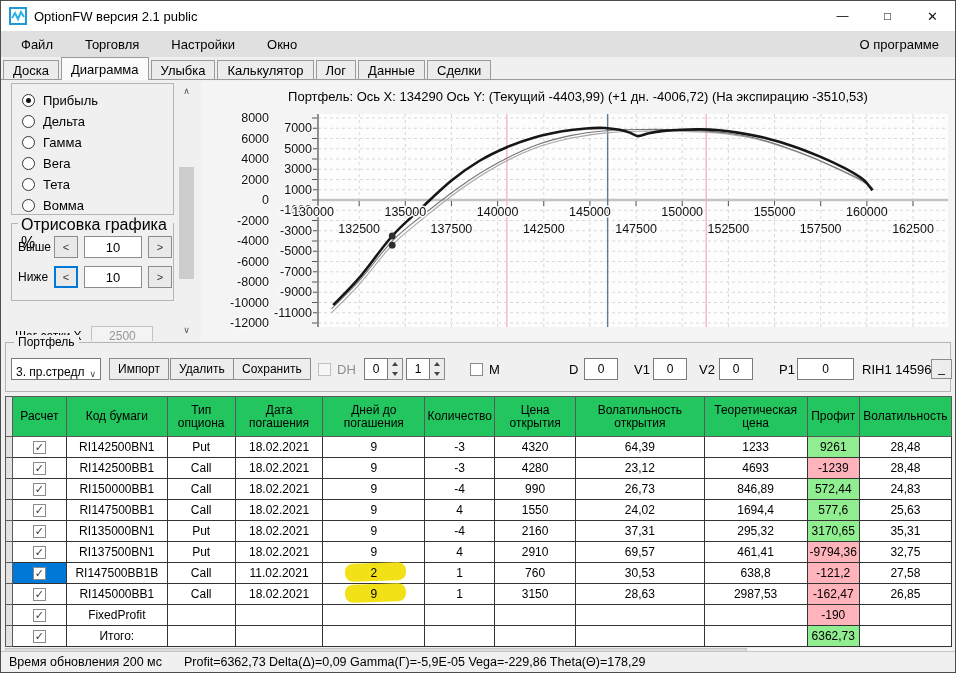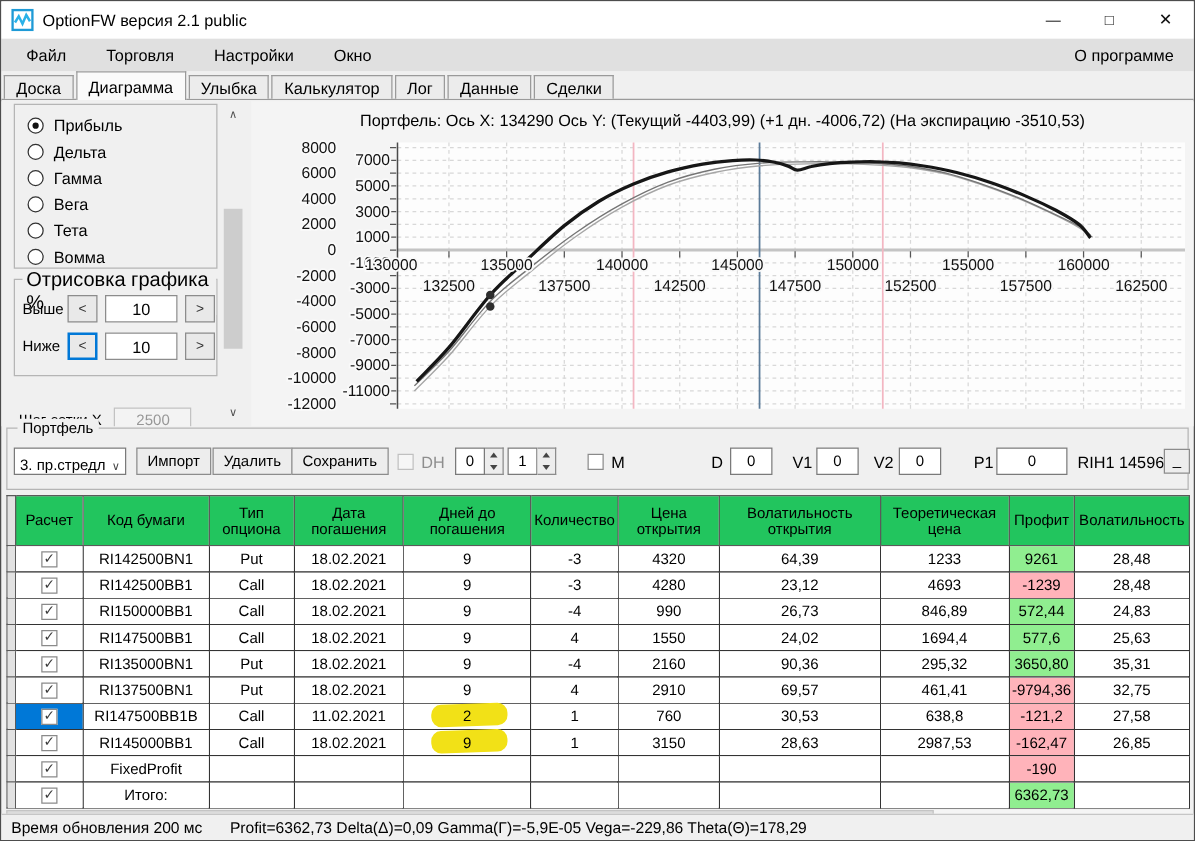--- a/index.html
+++ b/index.html
@@ -465,23 +465,23 @@
           </tr>
           <tr>
             <td class="rowhdr"></td>
             <td><span class="cb">✓</span></td>
             <td>RI135000BN1</td>
             <td>Put</td>
             <td>18.02.2021</td>
             <td>9</td>
             <td>-4</td>
             <td>2160</td>
-            <td>90,36</td>
+            <td>37,31</td>
             <td>295,32</td>
-            <td class="pos">3650,80</td>
+            <td class="pos">3170,65</td>
             <td>35,31</td>
           </tr>
           <tr>
             <td class="rowhdr"></td>
             <td><span class="cb">✓</span></td>
             <td>RI137500BN1</td>
             <td>Put</td>
             <td>18.02.2021</td>
             <td>9</td>
             <td>4</td>

